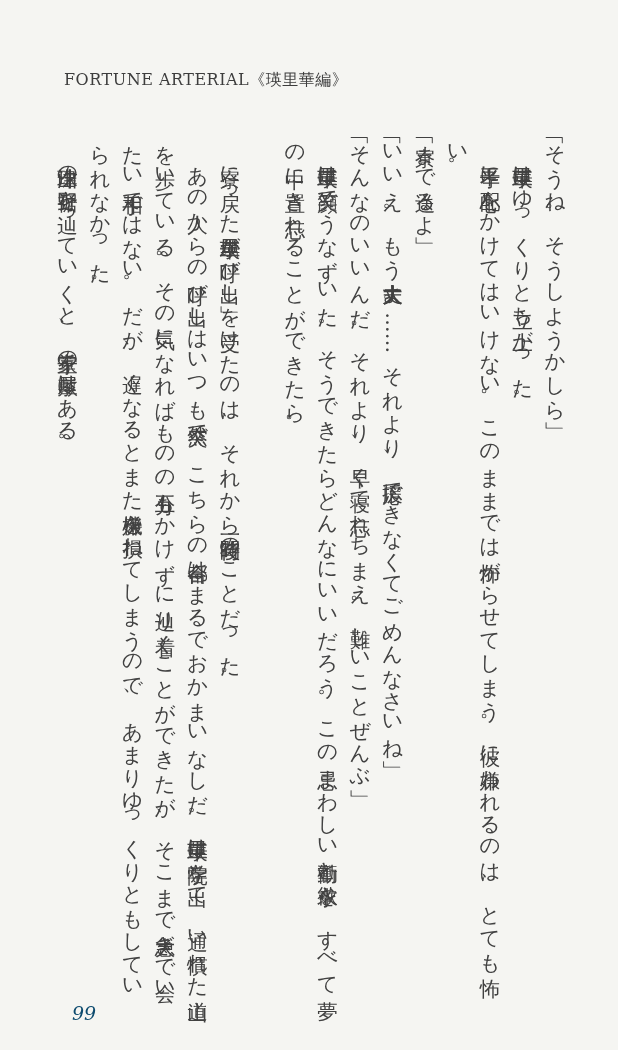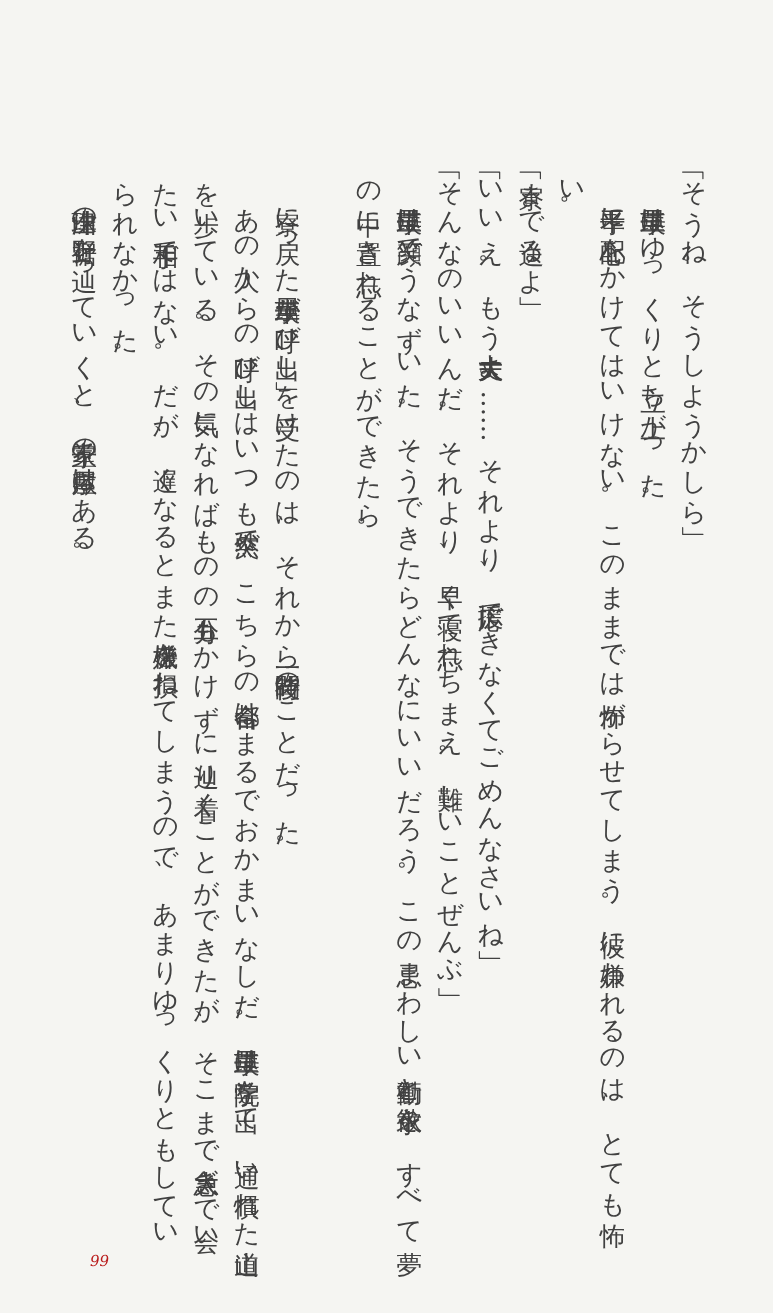--- a/index.html
+++ b/index.html
@@ -52,29 +52,30 @@
     text-indent: 1em;
   }
   
   .text-block p.break-before {
     margin-right: 32.5px;
   }
   .page-number {
     position: absolute;
     left: 72px;
     top: 1002px;
-    font-size: 12px;
+    font-size: 19px;
     font-style: italic;
-    color: #b91c1c;
+    color: #0c4a6e;
   }
 </style>
 </head>
 <body>
 
 <div class="page">
+  <div class="running-header">FORTUNE ARTERIAL《瑛里華編》</div>
 
   <div class="text-block">
       <p class="">「そうね。そうしようかしら」</p>
       <p class="indent">瑛里華はゆっくりと立ち上がった。</p>
       <p class="indent">孝平に心配をかけてはいけない。このままでは怖がらせてしまう。彼に嫌われるのは、とても怖い。</p>
       <p class="">「寮まで送るよ」</p>
       <p class="">「いいえ。もう大丈夫よ。……それより、応援できなくてごめんなさいね」</p>
       <p class="">「そんなのいいんだ。それより、早く寝て忘れちまえ。難しいことぜんぶ」</p>
       <p class="indent">瑛里華は笑顔でうなずいた。そうできたらどんなにいいだろう。この忌まわしい衝動と欲求を、すべて夢の中に置き忘れることができたら。</p>
       <p class="indent break-before">寮に戻った瑛里華が「呼び出し」を受けたのは、それから一時間後のことだった。</p>

